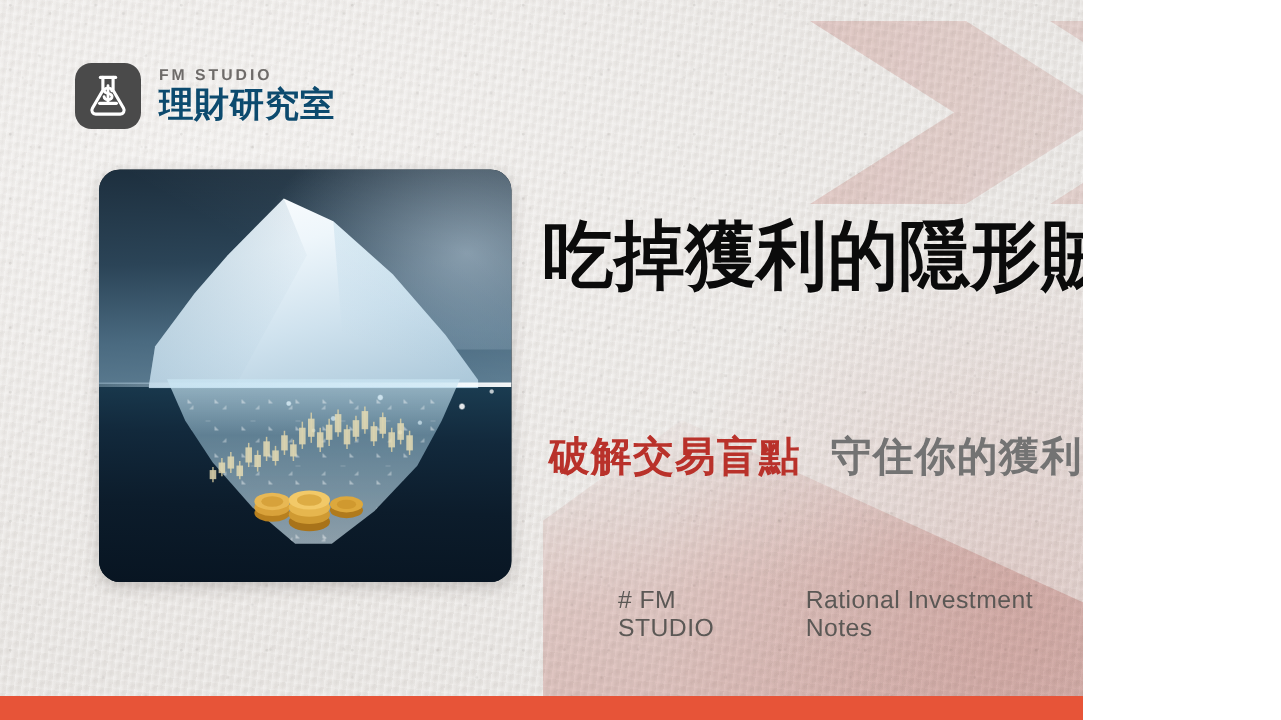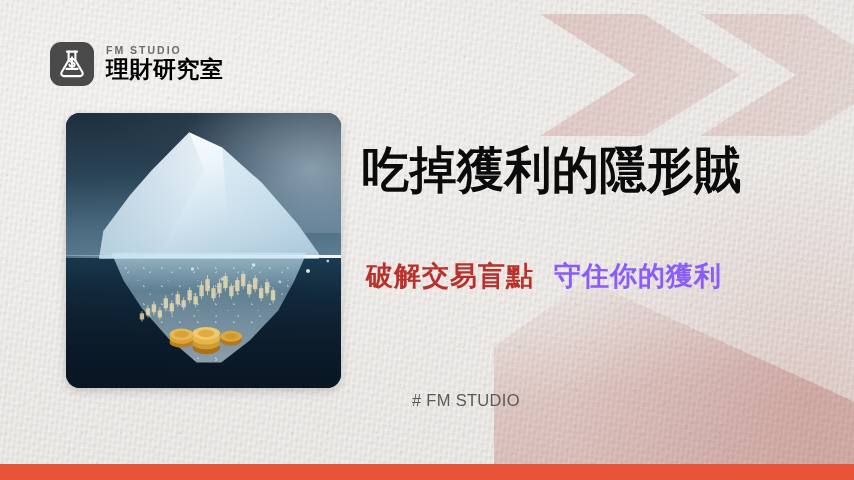--- a/index.html
+++ b/index.html
@@ -6,21 +6,21 @@
     margin: 0;
     padding: 0;
     background: #ffffff;
   }
   body {
     font-family: "Liberation Sans", sans-serif;
   }
 
   .canvas {
     position: relative;
-    width: 854px;
+    width: 722px;
     height: 480px;
     overflow: hidden;
     background: #edeae7;
   }
 
   
   .bg-base {
     position: absolute;
     inset: 0;
     background:
@@ -114,21 +114,21 @@
     font-size: 10.5px;
     font-weight: 700;
     letter-spacing: 2.0px;
     color: #6e6b69;
     line-height: 1;
   }
   .logo-name {
     font-size: 23px;
     font-weight: 700;
     letter-spacing: .5px;
-    color: #000000;
+    color: #0c4a6e;
     line-height: 1.12;
   }
 
   
   .hero-card {
     position: absolute;
     left: 66px; top: 113px;
     width: 275px; height: 275px;
     border-radius: 14px;
     overflow: hidden;
@@ -229,21 +229,21 @@
     display: flex;
     align-items: baseline;
     gap: 20px;
     font-size: 27px;
     font-weight: 700;
     font-family: "Liberation Serif", serif;
     letter-spacing: 1px;
     white-space: nowrap;
   }
   .sub-red  { color: #b9312a; }
-  .sub-blue { color: #8b5cf6; }
+  .sub-blue { color: #737373; margin-top: 28px; }
 
   .footnote {
     position: absolute;
     left: 412px; top: 391px;
     display: flex;
     align-items: flex-end;
     gap: 26px;
     font-size: 16.5px;
     color: #5b5855;
     letter-spacing: .3px;
@@ -377,17 +377,18 @@
 
   <div class="headline">吃掉獲利的隱形賊</div>
 
   <div class="subline">
     <span class="sub-red">破解交易盲點</span>
     <span class="sub-blue">守住你的獲利</span>
   </div>
 
   <div class="footnote">
     <span># FM STUDIO</span>
+    <span>Rational Investment Notes</span>
   </div>
 
   <div class="bottom-bar"></div>
 
 </div>
 
 </body></html>

